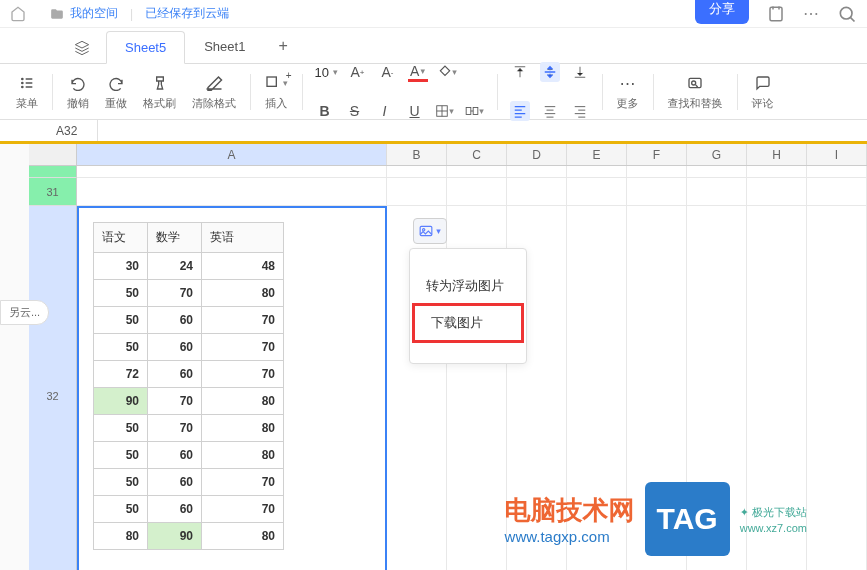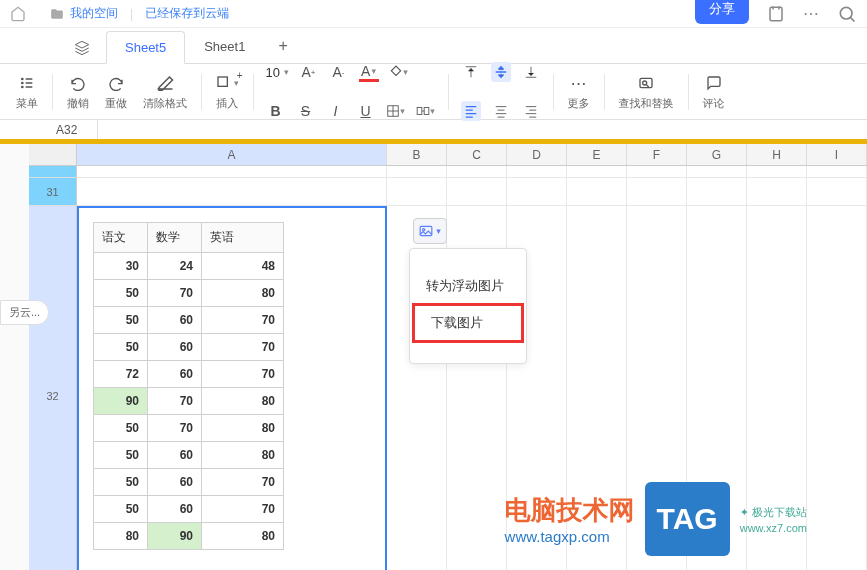--- a/index.html
+++ b/index.html
@@ -28,36 +28,36 @@
     .tb-row { display: flex; flex-direction: column; gap: 19px; padding: 0 6px; }
     .tb-row-line { display: flex; align-items: center; gap: 10px; }
     .font-size { display: flex; align-items: center; gap: 4px; font-size: 13px; }
     .drop-arrow { font-size: 9px; color: #888; }
     .fmt-ic { width: 20px; height: 20px; display: flex; align-items: center; justify-content: center; color: #555; font-size: 14px; }
     .align-ic { width: 20px; height: 20px; display: flex; align-items: center; justify-content: center; }
     .align-ic.active { background: #e3ecff; border-radius: 3px; }
     .underline-a { position: relative; }
     .underline-a::after { content: ''; position: absolute; bottom: 0; left: 3px; right: 3px; height: 2px; }
     
-    .name-box-row { height: 24px; display: flex; align-items: center; border-bottom: 5px solid #eab308; }
+    .name-box-row { height: 24px; display: flex; align-items: center; border-bottom: 3px solid #eab308; }
     .name-box { width: 48px; padding: 0 6px; font-size: 12px; color: #555; border-right: 1px solid #e0e0e0; height: 100%; display: flex; align-items: center; margin-left: 50px; }
     
     .grid-area { display: flex; height: calc(100% - 144px); }
     .left-pad { width: 50px; background: #fafafa; }
     .grid { flex: 1; position: relative; }
     
     .col-headers { display: flex; height: 22px; background: #f5f5f5; border-bottom: 1px solid #ccc; }
     .corner { width: 48px; border-right: 1px solid #ccc; background: #f0f0f0; }
     .col-h { border-right: 1px solid #ddd; display: flex; align-items: center; justify-content: center; color: #666; font-size: 12px; }
     .col-h.sel { background: #d5e3ff; }
     .col-a { width: 310px; }
     .col-norm { width: 60px; }
     
     .row { display: flex; height: 28px; }
-    .row-h { width: 48px; border-right: 1px solid #ccc; border-bottom: 1px solid #ddd; background: #7dd3fc; display: flex; align-items: center; justify-content: center; color: #666; font-size: 11px; }
+    .row-h { width: 48px; border-right: 1px solid #ccc; border-bottom: 1px solid #ddd; background: #86efac; display: flex; align-items: center; justify-content: center; color: #666; font-size: 11px; }
     .row-h.sel { background: #d5e3ff; }
     .cell { border-right: 1px solid #e8e8e8; border-bottom: 1px solid #e8e8e8; }
     
     .row-31 { height: 28px; }
     .row-32 { height: 380px; align-items: stretch; }
     .row-32 .row-h { display: flex; align-items: center; }
     
     .sel-cell { border: 2px solid #3b82f6; position: relative; }
     
     .embedded-table { padding: 14px; }
@@ -159,20 +159,28 @@
   <div class="tb-btn">
     <span class="ic">
         <svg width="16" height="16" viewBox="0 0 24 24" fill="none" stroke="#555" stroke-width="2">
           <path d="M21 7v6h-6M21 13a9 9 0 1 0-2 7"></path>
         </svg>
       </span>
     <span class="lbl">重做</span>
   </div>
   <div class="tb-btn">
     <span class="ic">
+        <svg width="16" height="16" viewBox="0 0 24 24" fill="none" stroke="#555" stroke-width="2">
+          <path d="M7 3h10v6H7zM10 9v5l-2 7h8l-2-7V9"></path>
+        </svg>
+      </span>
+    <span class="lbl">格式刷</span>
+  </div>
+  <div class="tb-btn">
+    <span class="ic">
         <svg width="18" height="16" viewBox="0 0 24 20" fill="none" stroke="#555" stroke-width="2">
           <path d="M4 16l14-14 4 4-14 14H4z M2 18h20"></path>
         </svg>
       </span>
     <span class="lbl">清除格式</span>
   </div>
   <div class="tb-sep"></div>
   <div class="tb-btn">
     <span class="ic" style="position:relative">
         <svg width="16" height="16" viewBox="0 0 24 24" fill="none" stroke="#555" stroke-width="2">

